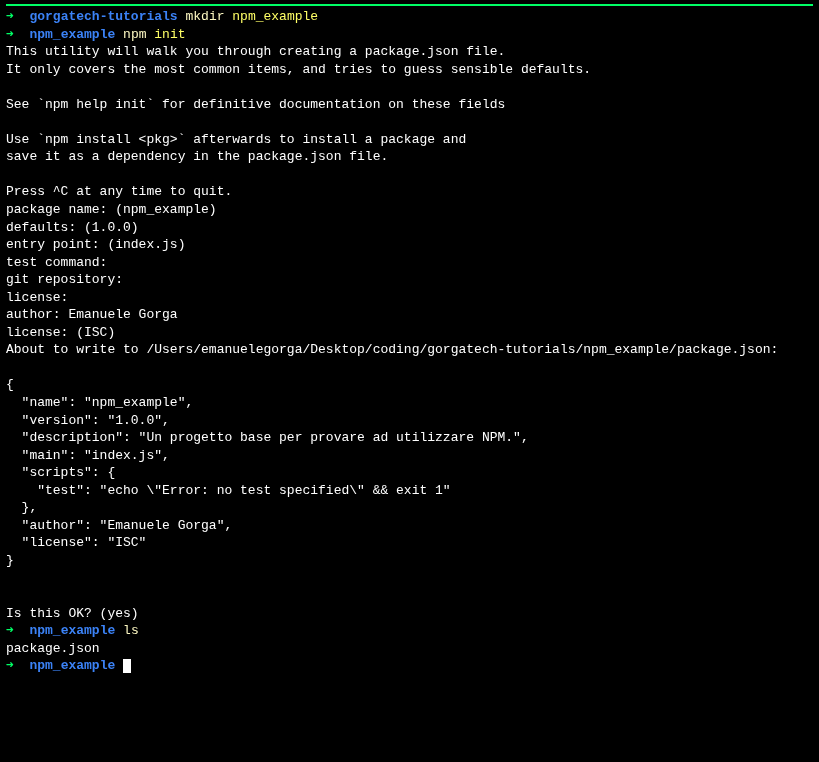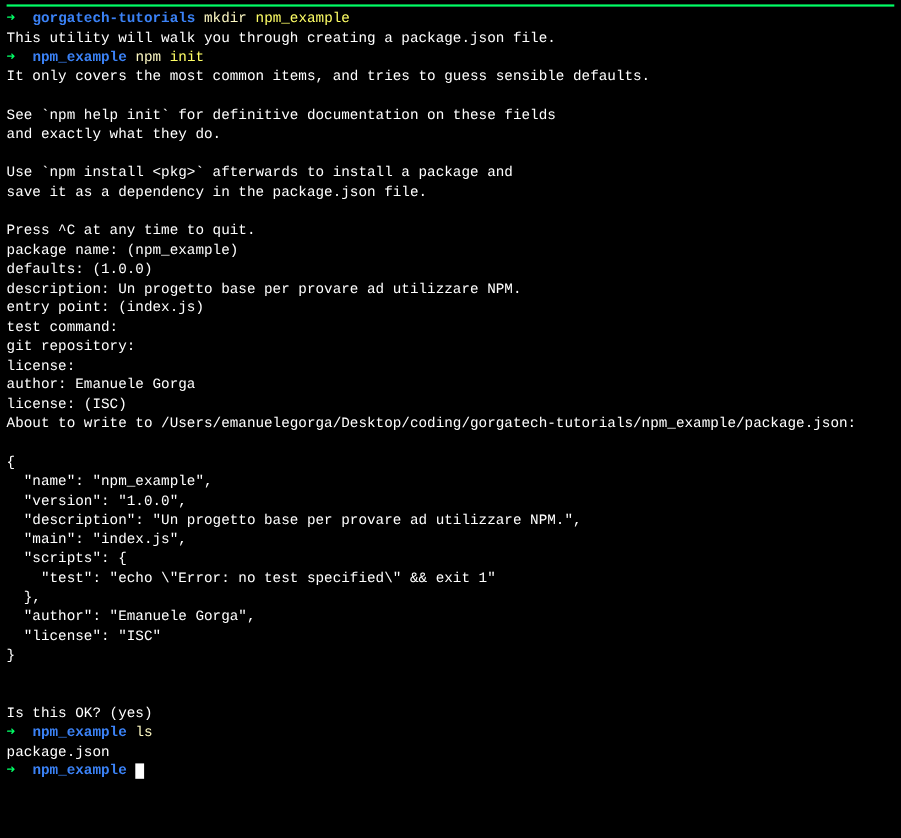--- a/index.html
+++ b/index.html
@@ -57,35 +57,33 @@
 </head>
 <body>
 
 <div class="top-border"></div>
 
 <div>
 
 <div class="line"><span class="arrow">➜</span>  <span class="dir">gorgatech-tutorials</span> <span class="cmd-green">mkdir</span> <span class="cmd-yellow">npm_example</span></div>
 
 
+<div class="line"><span class="arrow">➜</span>  <span class="dir">npm_example</span> <span class="cmd-green">npm</span> <span class="cmd-yellow">init</span></div>
+
 <div class="line white">This utility will walk you through creating a package.json file.</div>
-
-<div class="line"><span class="arrow">➜</span>  <span class="dir">npm_example</span> <span class="cmd-green">npm</span> <span class="cmd-yellow">init</span></div>
 <div class="line white">It only covers the most common items, and tries to guess sensible defaults.</div>
 <div class="line white"> </div>
 <div class="line white">See `npm help init` for definitive documentation on these fields</div>
-<div class="line white">and exactly what they do.</div>
 <div class="line white"> </div>
 <div class="line white">Use `npm install &lt;pkg&gt;` afterwards to install a package and</div>
 <div class="line white">save it as a dependency in the package.json file.</div>
 <div class="line white"> </div>
 <div class="line white">Press ^C at any time to quit.</div>
 <div class="line white">package name: (npm_example)</div>
 <div class="line white">defaults: (1.0.0)</div>
-<div class="line white">description: Un progetto base per provare ad utilizzare NPM.</div>
 <div class="line white">entry point: (index.js)</div>
 <div class="line white">test command:</div>
 <div class="line white">git repository:</div>
 <div class="line white">license:</div>
 <div class="line white">author: Emanuele Gorga</div>
 <div class="line white">license: (ISC)</div>
 <div class="line white">About to write to /Users/emanuelegorga/Desktop/coding/gorgatech-tutorials/npm_example/package.json:</div>
 <div class="line white"> </div>
 <div class="line white">{</div>
 <div class="line white">  "name": "npm_example",</div>

